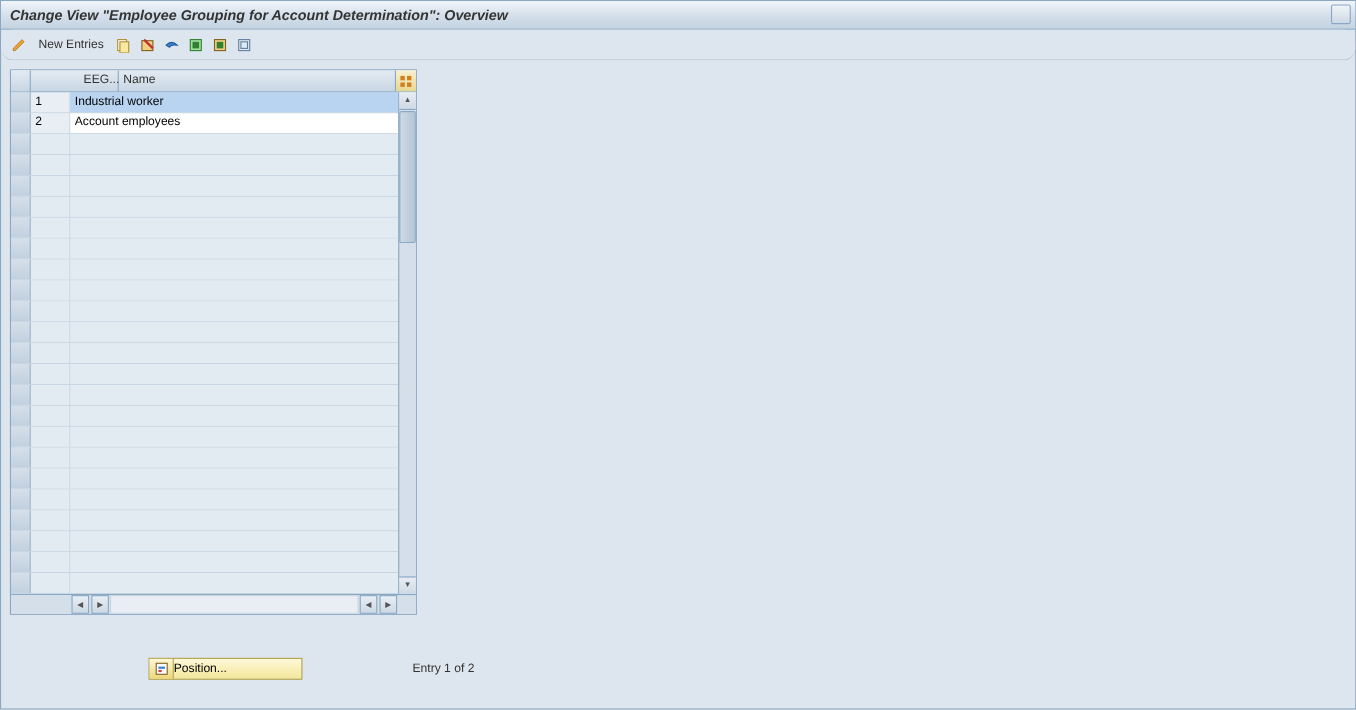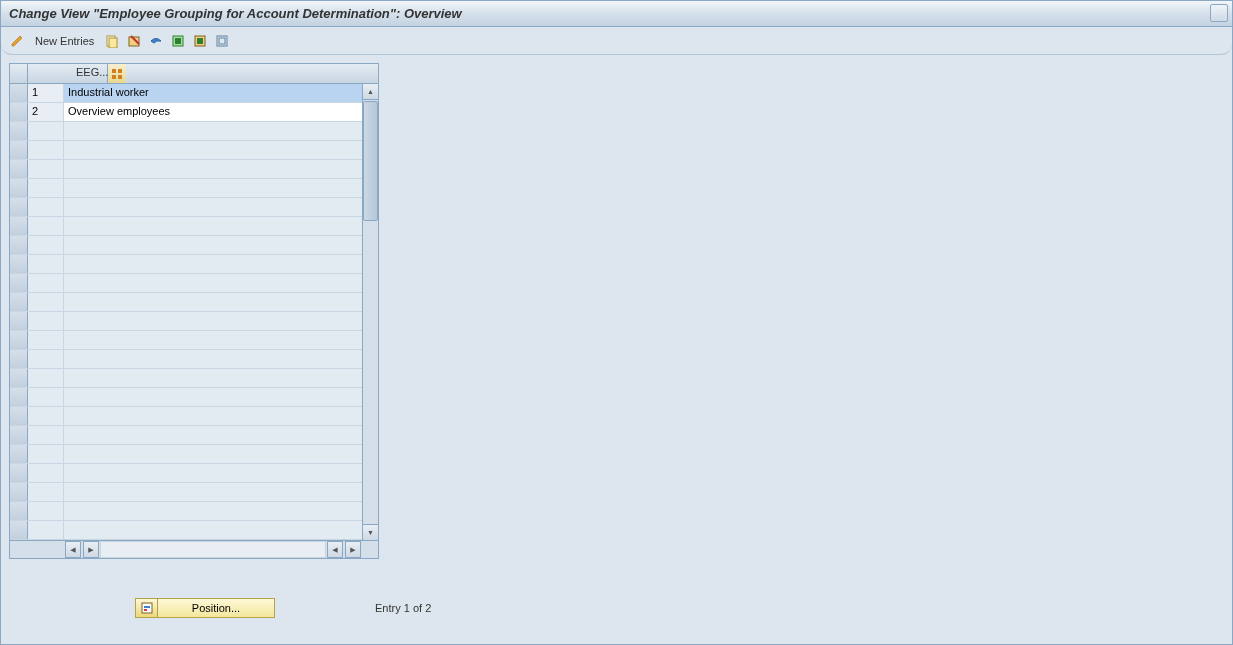--- a/index.html
+++ b/index.html
@@ -246,21 +246,21 @@
       width: 22px;
       height: 100%;
       border-right: 1px solid #b5a14a;
       display: flex;
       align-items: center;
       justify-content: center;
       background: linear-gradient(to bottom, #fef8d8, #ecd87a);
     }
     .position-btn-text {
       flex: 1;
-      text-align: center;
+      text-align: left;
     }
     .entry-status {
       margin-left: 100px;
       font-size: 11px;
       color: #333;
     }
     .arrow-up::before { content: "▲"; font-size: 7px; color: #555;}
     .arrow-down::before { content: "▼"; font-size: 7px; color: #555;}
     .arrow-left::before { content: "◀"; font-size: 7px; color: #555;}
     .arrow-right::before { content: "▶"; font-size: 7px; color: #555;}
@@ -317,40 +317,41 @@
           <rect x="4" y="4" width="6" height="6" fill="none" stroke="#6080a0"></rect>
         </svg>
     </span>
   </div>
 
   <div class="content-area">
     <div class="table-container">
       <div class="table-header">
         <div class="th-selector"></div>
         <div class="th-eeg">EEG...</div>
+        <div class="th-name">Name</div>
         <div class="th-settings">
           <svg width="12" height="12" viewBox="0 0 12 12">
               <rect x="1" y="1" width="4" height="4" fill="#d08020"></rect>
               <rect x="7" y="1" width="4" height="4" fill="#d08020"></rect>
               <rect x="1" y="7" width="4" height="4" fill="#d08020"></rect>
               <rect x="7" y="7" width="4" height="4" fill="#d08020"></rect>
             </svg>
         </div>
       </div>
       <div class="table-body">
         <div class="table-rows" id="table-rows">
             <div class="table-row">
               <div class="td-selector"></div>
               <div class="td-eeg">1</div>
               <div class="td-name selected">Industrial worker</div>
             </div>
             <div class="table-row">
               <div class="td-selector"></div>
               <div class="td-eeg">2</div>
-              <div class="td-name">Overview employees</div>
+              <div class="td-name">Account employees</div>
             </div>
             <div class="table-row">
               <div class="td-selector"></div>
               <div class="td-eeg empty"></div>
               <div class="td-name empty"></div>
             </div>
             <div class="table-row">
               <div class="td-selector"></div>
               <div class="td-eeg empty"></div>
               <div class="td-name empty"></div>

